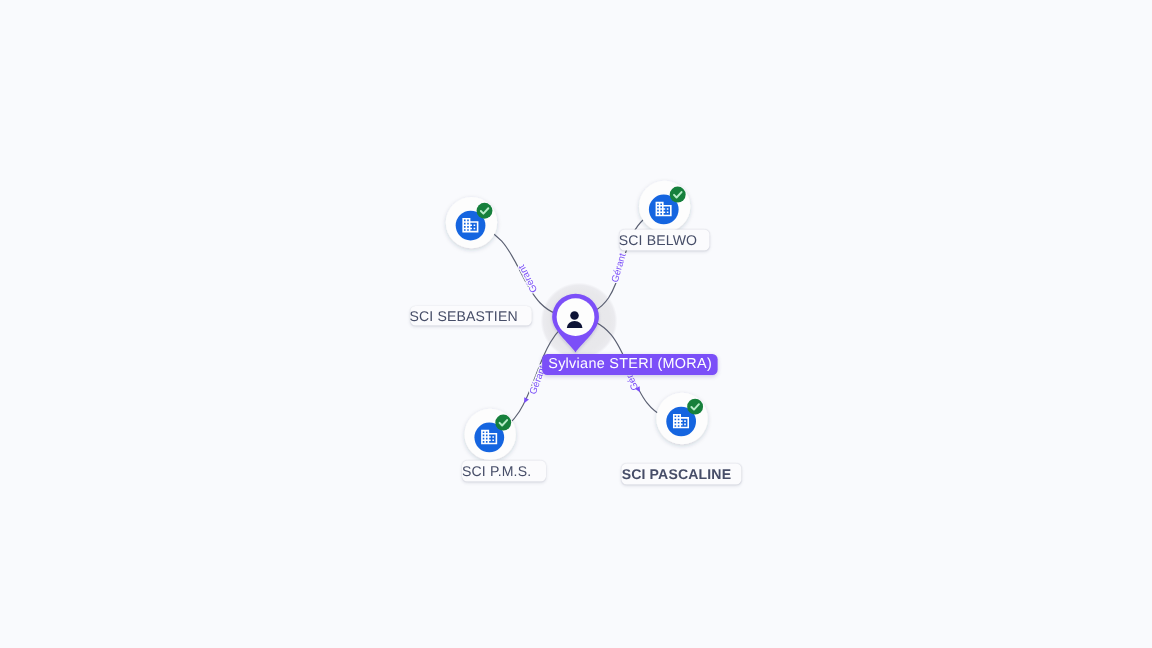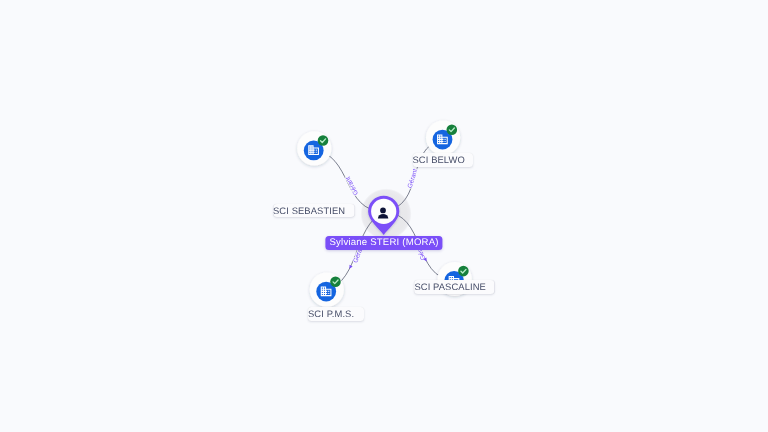--- a/index.html
+++ b/index.html
@@ -11,21 +11,21 @@
   svg.layer{position:absolute;left:0;top:0;width:768px;height:432px;overflow:visible;}
   .node-label{position:absolute;-webkit-font-smoothing:antialiased;background:#fcfcfd;border-radius:3.5px;
      box-shadow:0 1px 2.2px rgba(45,50,85,.14), 0 0 1px rgba(45,50,85,.10);
      color:#464d68;font-size:9.4px;letter-spacing:0.1px;
      padding:0;white-space:nowrap;text-align:left;
      transform:translate(-50%,0);box-sizing:border-box;}
   .center-label{position:absolute;background:#7b4ff8;border-radius:3.5px;
      color:#ffffff;font-size:9.6px;letter-spacing:0.2px;
      padding:0;white-space:nowrap;text-align:center;box-sizing:border-box;
      transform:translate(-50%,0);
-     box-shadow:0 1px 3px rgba(60,40,150,.22);}
+     box-shadow:0 1px 3px rgba(60,40,150,.22);margin-left:36px;}
 </style>
 </head>
 <body>
 
 <div id="stage">
 
   <svg class="layer" viewBox="0 0 768 432" xmlns="http://www.w3.org/2000/svg">
     <defs>
       <radialGradient id="haloGrad" cx="50%" cy="50%" r="50%">
         <stop offset="0%" stop-color="#e7e7ea"></stop>
@@ -117,17 +117,17 @@
             <path d="M 377.9 218.6 a 5.2 4.6 0 0 1 10.4 0 z" fill="#0d1336"></path>
           </g>
         </g>
       </g>
   </svg>
 
   <div id="labels">
       <div class="node-label" style="left: 313.5px; top: 164.6px; width: 81px; height: 13.6px; line-height: 13.6px; margin-top: 39px;">SCI SEBASTIEN</div>
       <div class="node-label" style="left: 442.5px; top: 152.6px; width: 60px; height: 14px; line-height: 14px;">SCI BELWO</div>
       <div class="node-label" style="left: 336px; top: 307.2px; width: 56px; height: 13.6px; line-height: 13.6px;">SCI P.M.S.</div>
-      <div class="node-label" style="left: 454.2px; top: 280px; width: 79.5px; height: 13.7px; line-height: 13.7px;">SCI PASCALINE</div>
+      <div class="node-label" style="left: 454.2px; top: 309px; width: 79.5px; height: 13.7px; line-height: 13.7px; font-weight: bold;">SCI PASCALINE</div>
       <div class="center-label" style="left: 384.1px; top: 235.9px; width: 117.2px; height: 14.5px; line-height: 14.5px;">Sylviane STERI (MORA)</div>
     </div>
 
 </div>
 
 </body></html>

